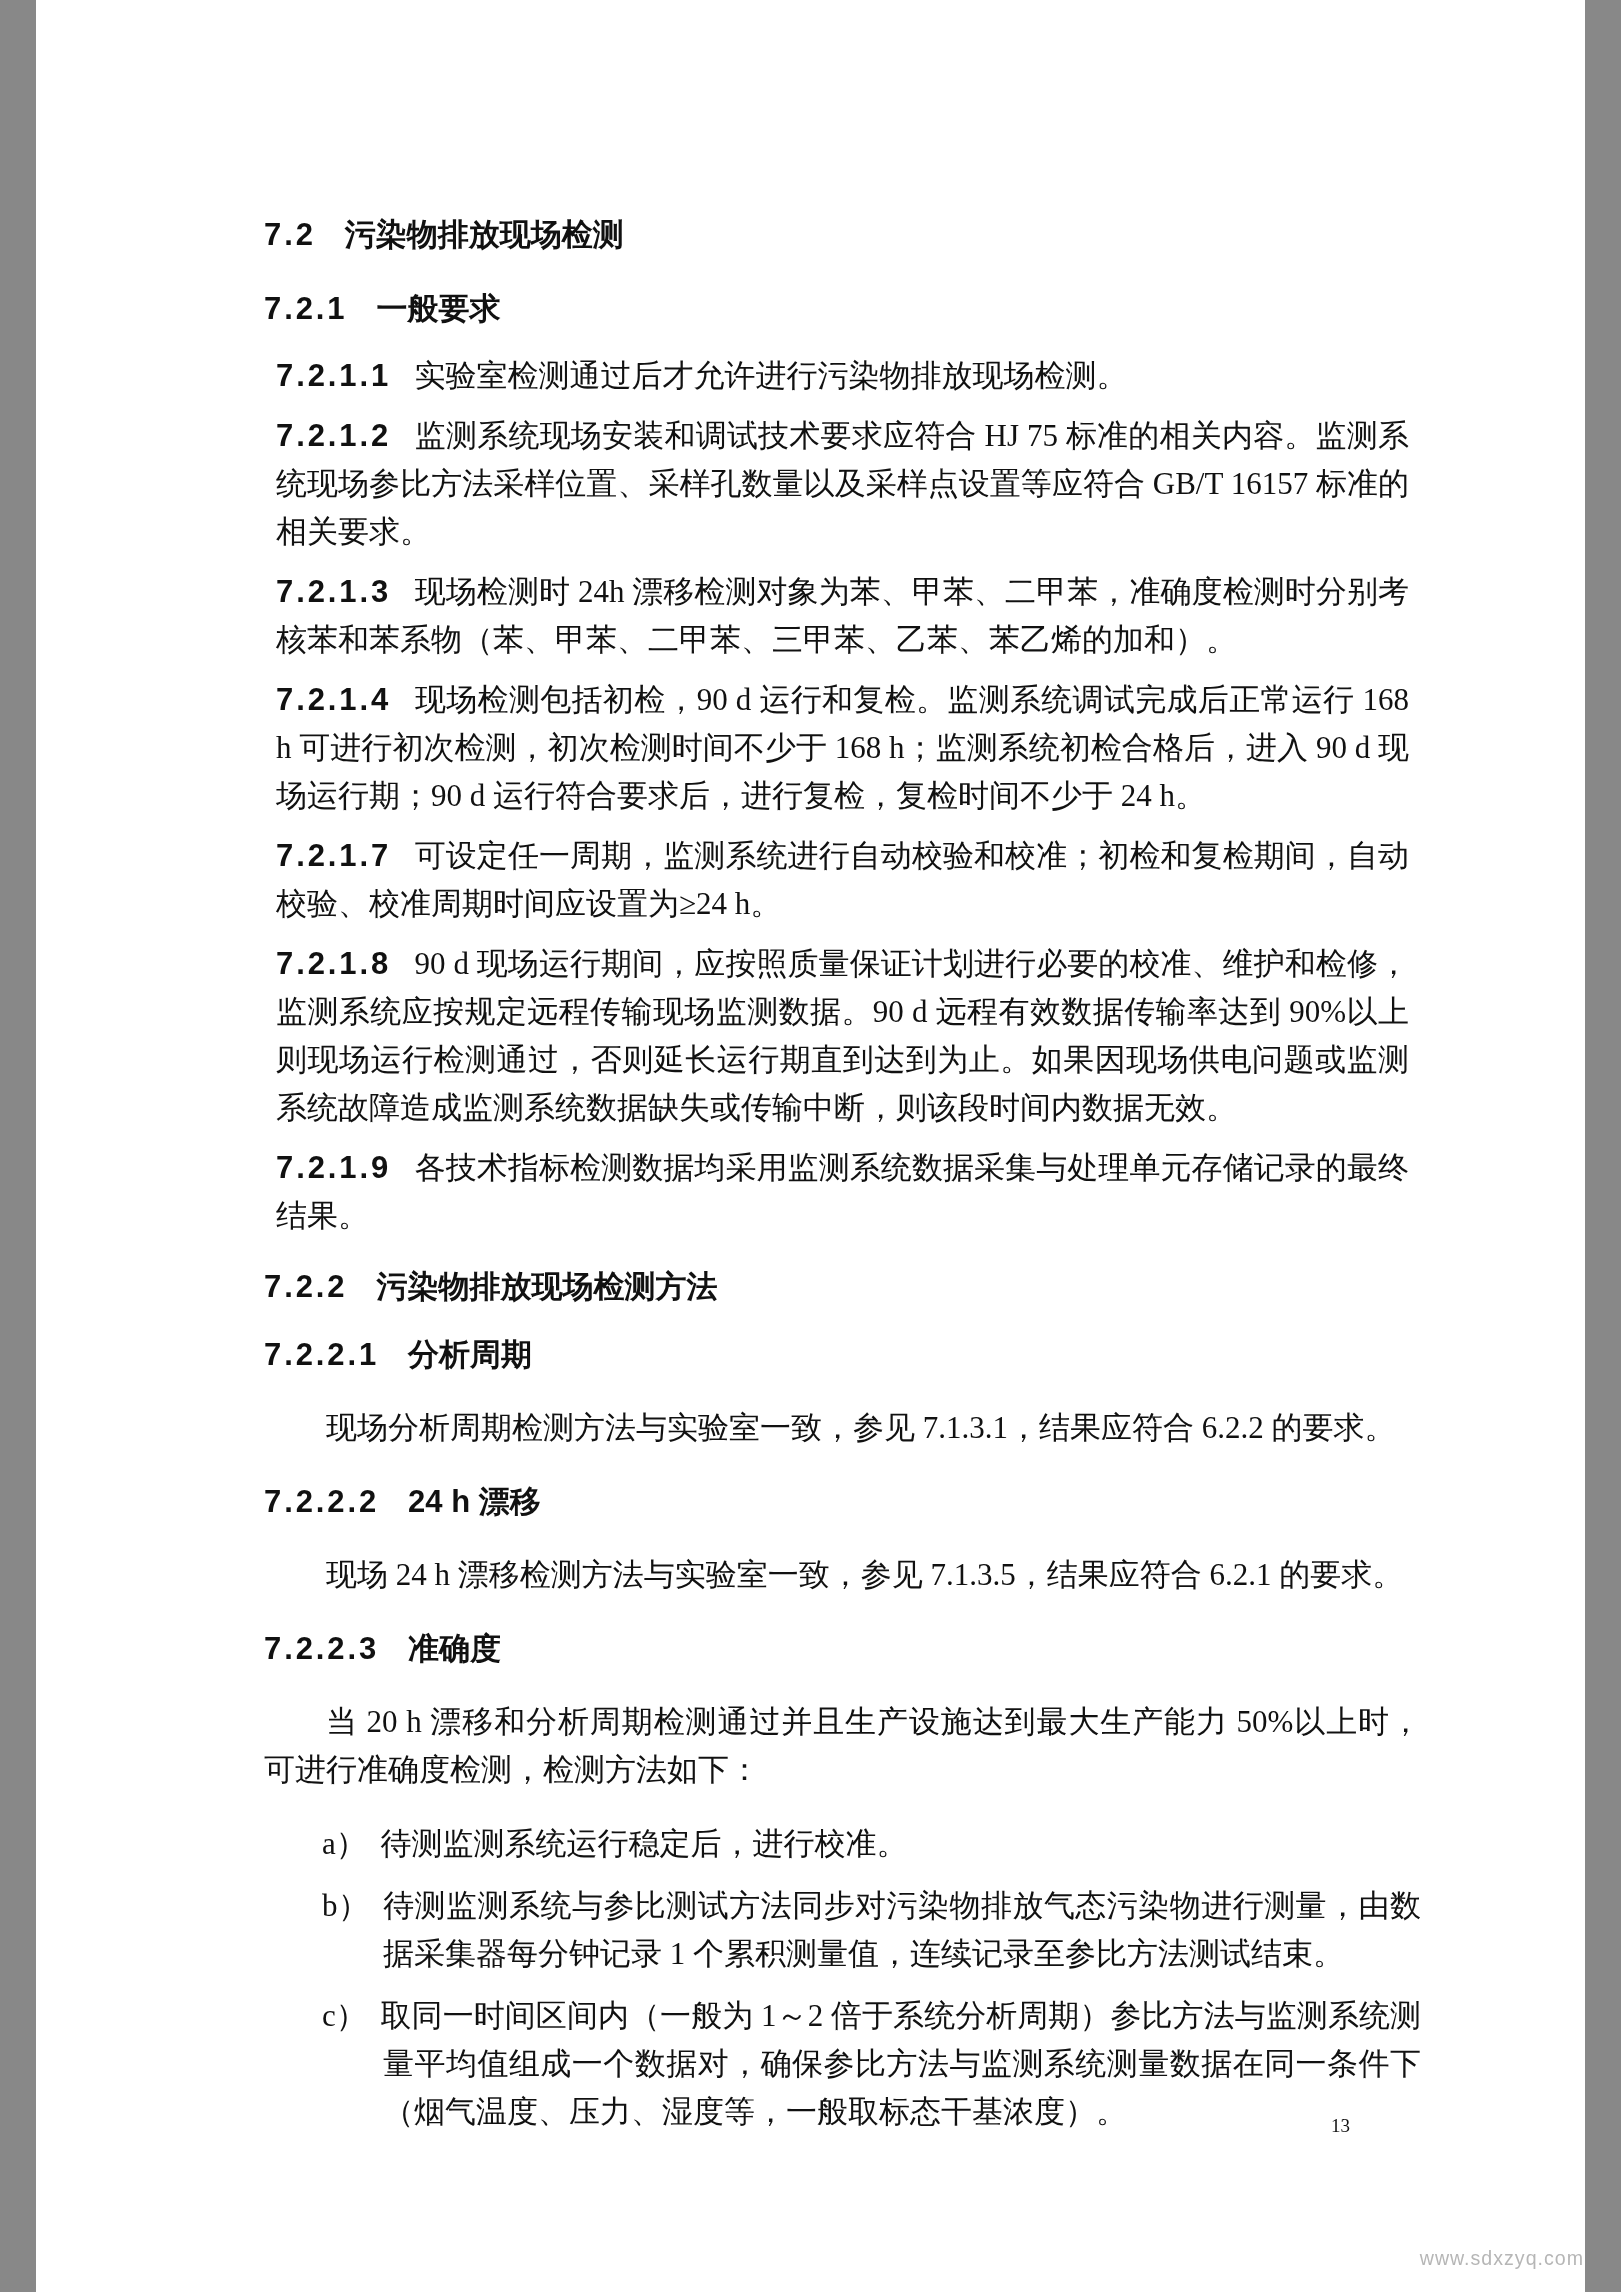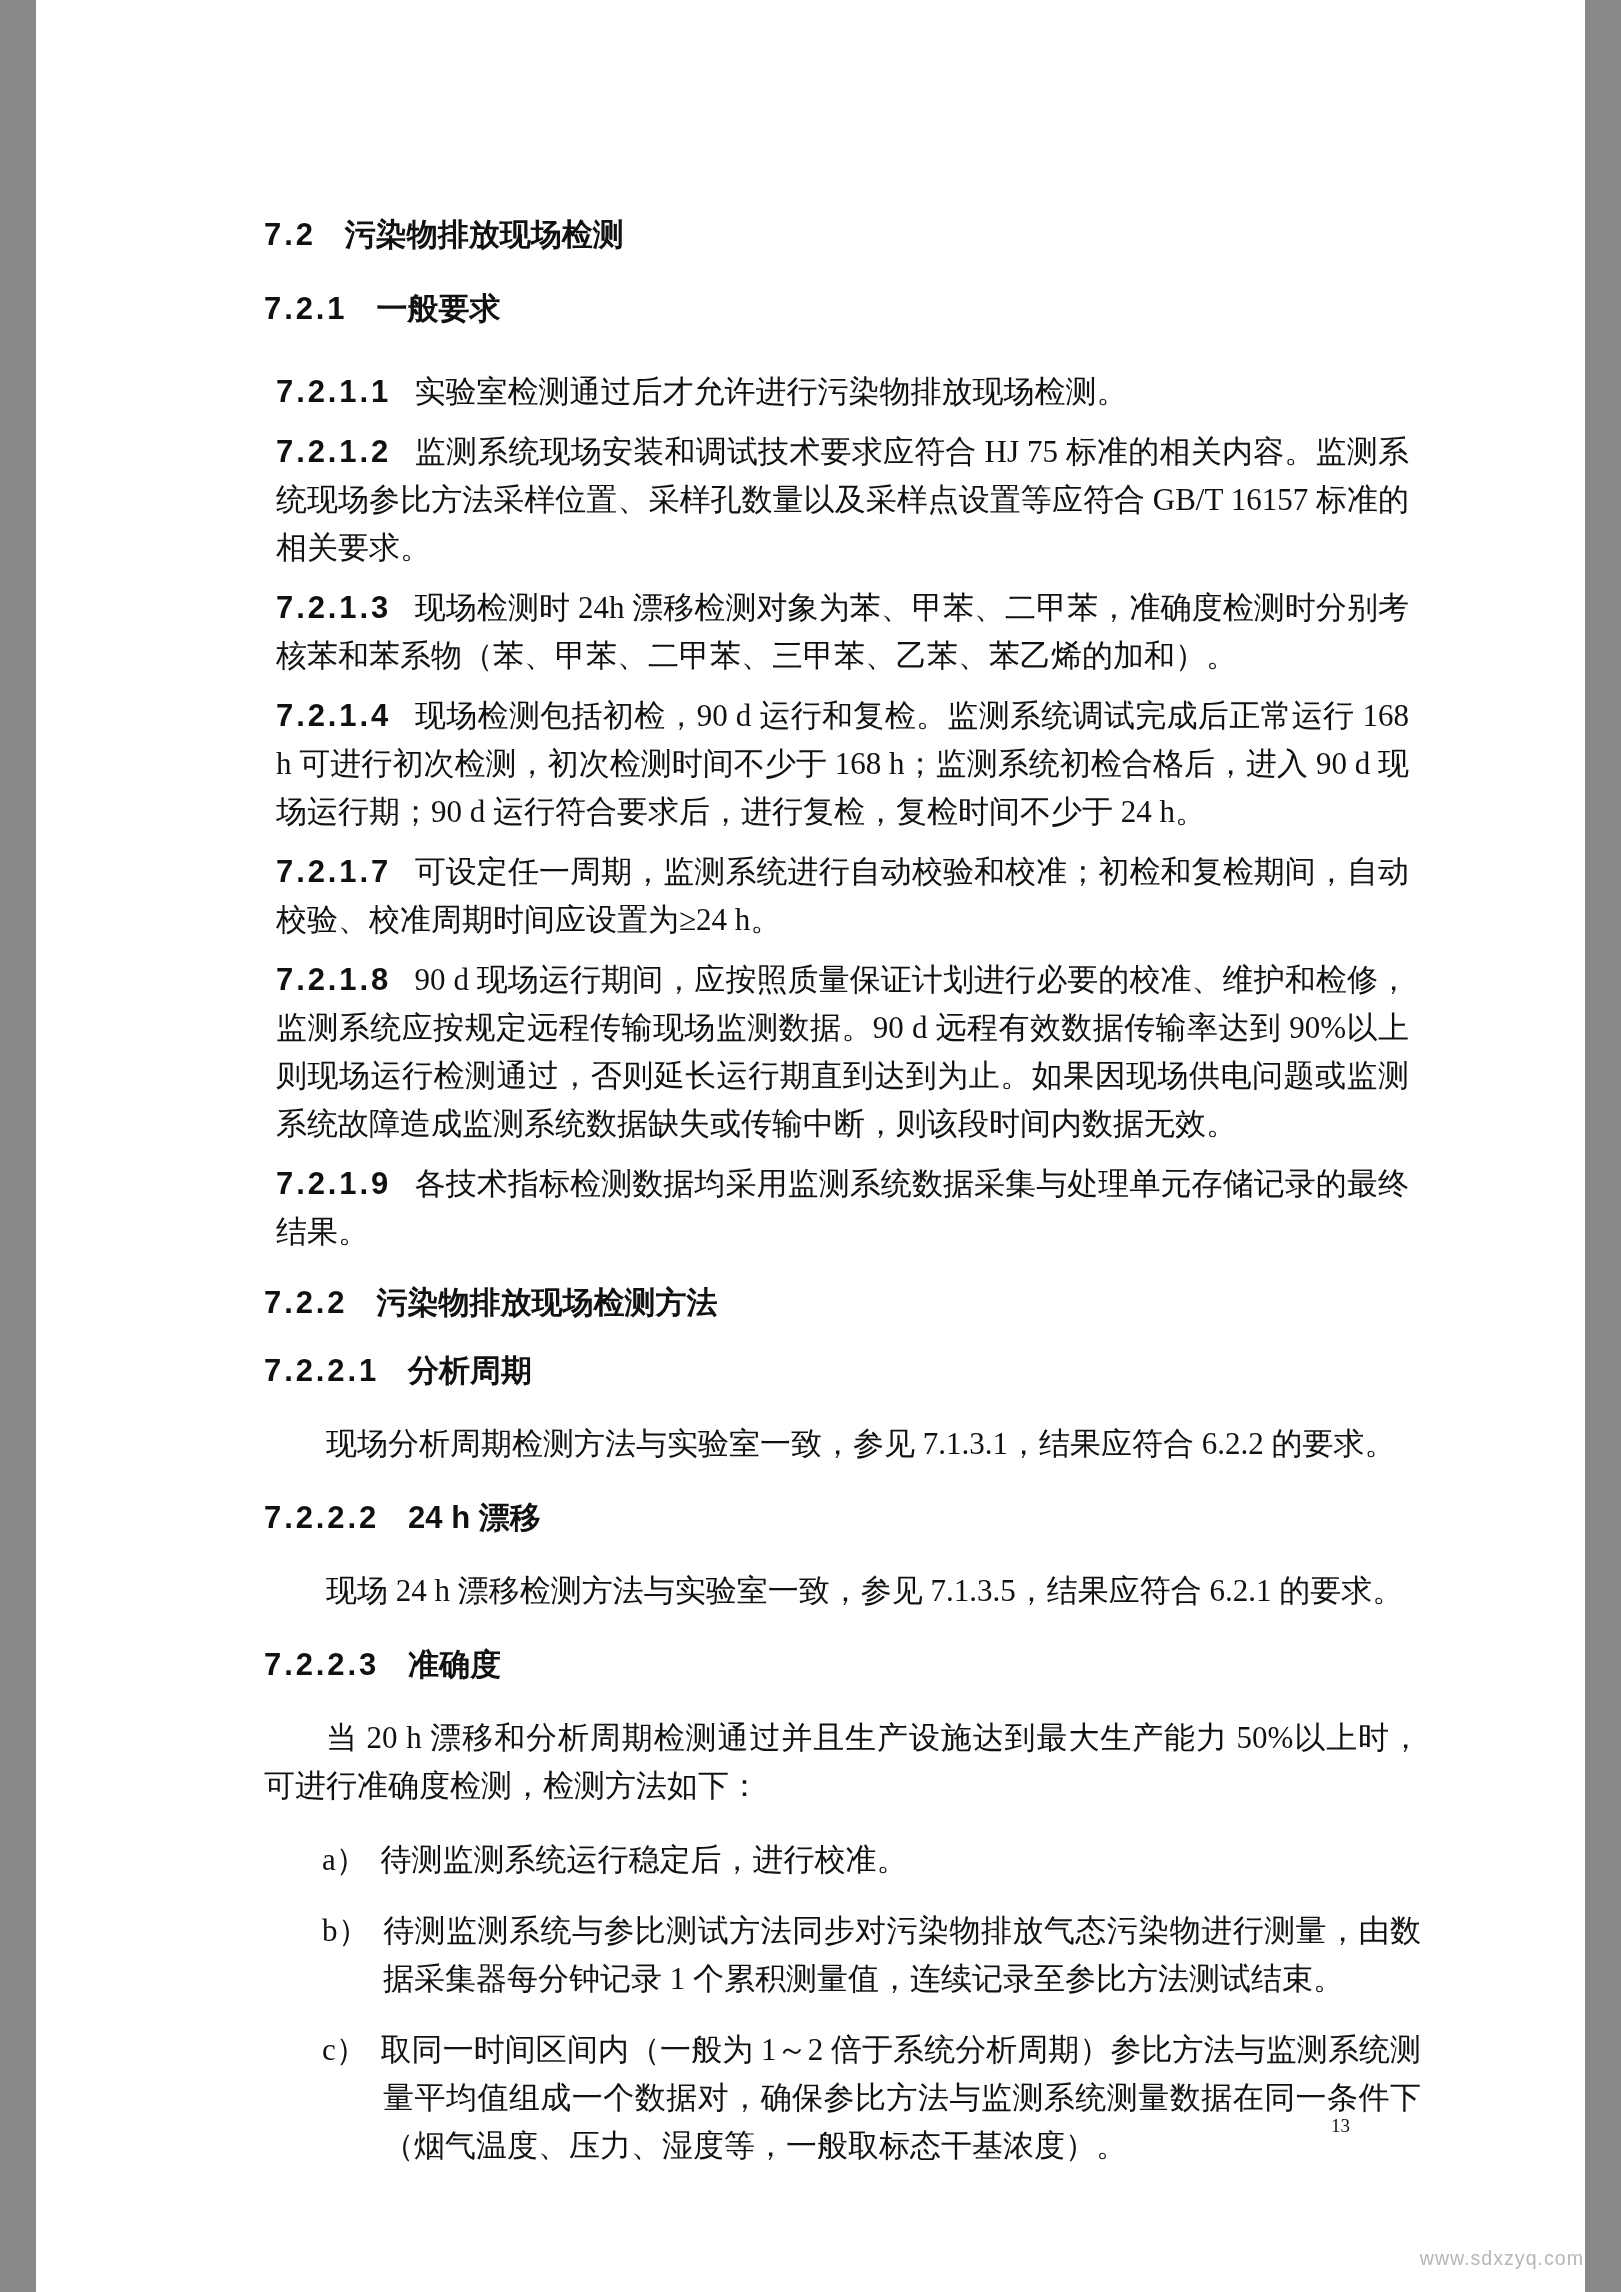--- a/index.html
+++ b/index.html
@@ -58,21 +58,21 @@
   
   .abc-list {
     list-style: none;
     margin: 9.8px 0 0 0;
     padding: 0;
   }
   .abc-list li {
     padding-left: 119px;
     text-indent: -61px;
     text-align: justify;
-    margin-top: 23px;
+    margin-top: 14px;
   }
   .lmark { margin-right: 13.7px; }
   .pageno {
     position: absolute;
     top: 2115px;
     right: 235px;
     font-family: "Liberation Serif", "DejaVu Serif", serif;
     font-size: 19px;
     color: #111;
   }
@@ -89,21 +89,21 @@
 </head>
 <body>
 
 <div class="page">
   <div class="content">
 
     <div class="hsec" style="margin-bottom:25.5px;">
       <span class="hnum">7.2</span><span>污染物排放现场检测</span>
     </div>
 
-    <div class="hsub" style="margin-bottom:35px;">
+    <div class="hsub" style="margin-bottom:19px;">
       <span class="hnum">7.2.1</span><span>一般要求</span>
     </div>
 
     <p class="clause"><span class="cnum">7.2.1.1</span><span>实验室检测通过后才允许进行污染物排放现场检测。</span></p>
     <p class="clause"><span class="cnum">7.2.1.2</span><span>监测系统现场安装和调试技术要求应符合 HJ 75 标准的相关内容。监测系统现场参比方法采样位置、采样孔数量以及采样点设置等应符合 GB/T 16157 标准的相关要求。</span></p>
     <p class="clause"><span class="cnum">7.2.1.3</span><span>现场检测时 24h 漂移检测对象为苯、甲苯、二甲苯，准确度检测时分别考核苯和苯系物（苯、甲苯、二甲苯、三甲苯、乙苯、苯乙烯的加和）。</span></p>
     <p class="clause"><span class="cnum">7.2.1.4</span><span>现场检测包括初检，90 d 运行和复检。监测系统调试完成后正常运行 168 h 可进行初次检测，初次检测时间不少于 168 h；监测系统初检合格后，进入 90 d 现场运行期；90 d 运行符合要求后，进行复检，复检时间不少于 24 h。</span></p>
     <p class="clause"><span class="cnum">7.2.1.7</span><span>可设定任一周期，监测系统进行自动校验和校准；初检和复检期间，自动校验、校准周期时间应设置为≥24 h。</span></p>
     <p class="clause"><span class="cnum">7.2.1.8</span><span>90 d 现场运行期间，应按照质量保证计划进行必要的校准、维护和检修，监测系统应按规定远程传输现场监测数据。90 d 远程有效数据传输率达到 90%以上则现场运行检测通过，否则延长运行期直到达到为止。如果因现场供电问题或监测系统故障造成监测系统数据缺失或传输中断，则该段时间内数据无效。</span></p>
     <p class="clause"><span class="cnum">7.2.1.9</span><span>各技术指标检测数据均采用监测系统数据采集与处理单元存储记录的最终结果。</span></p>

